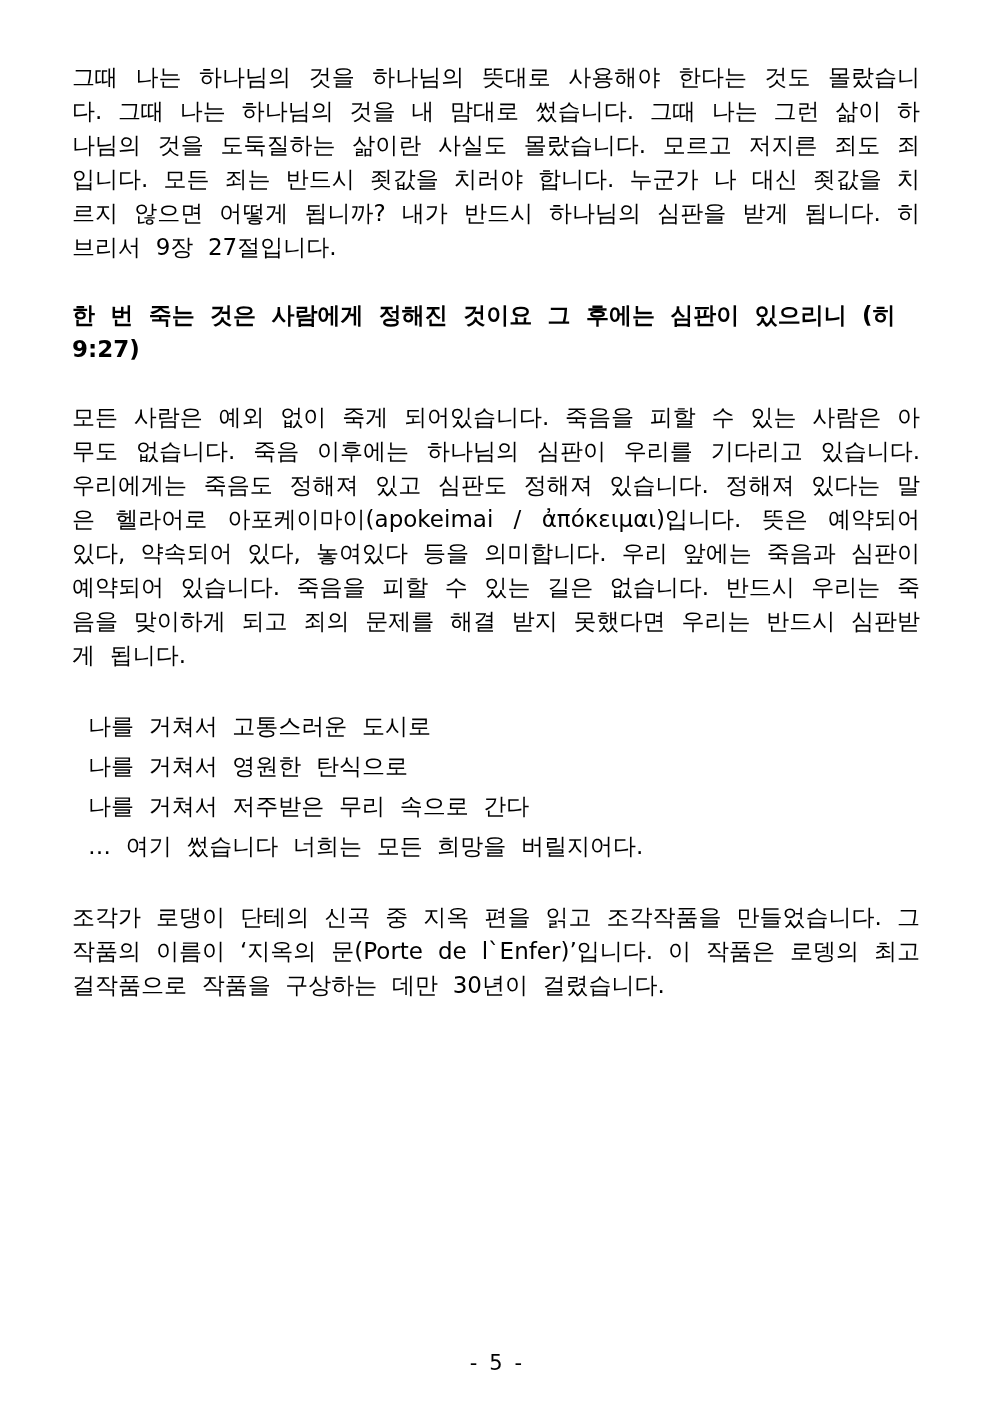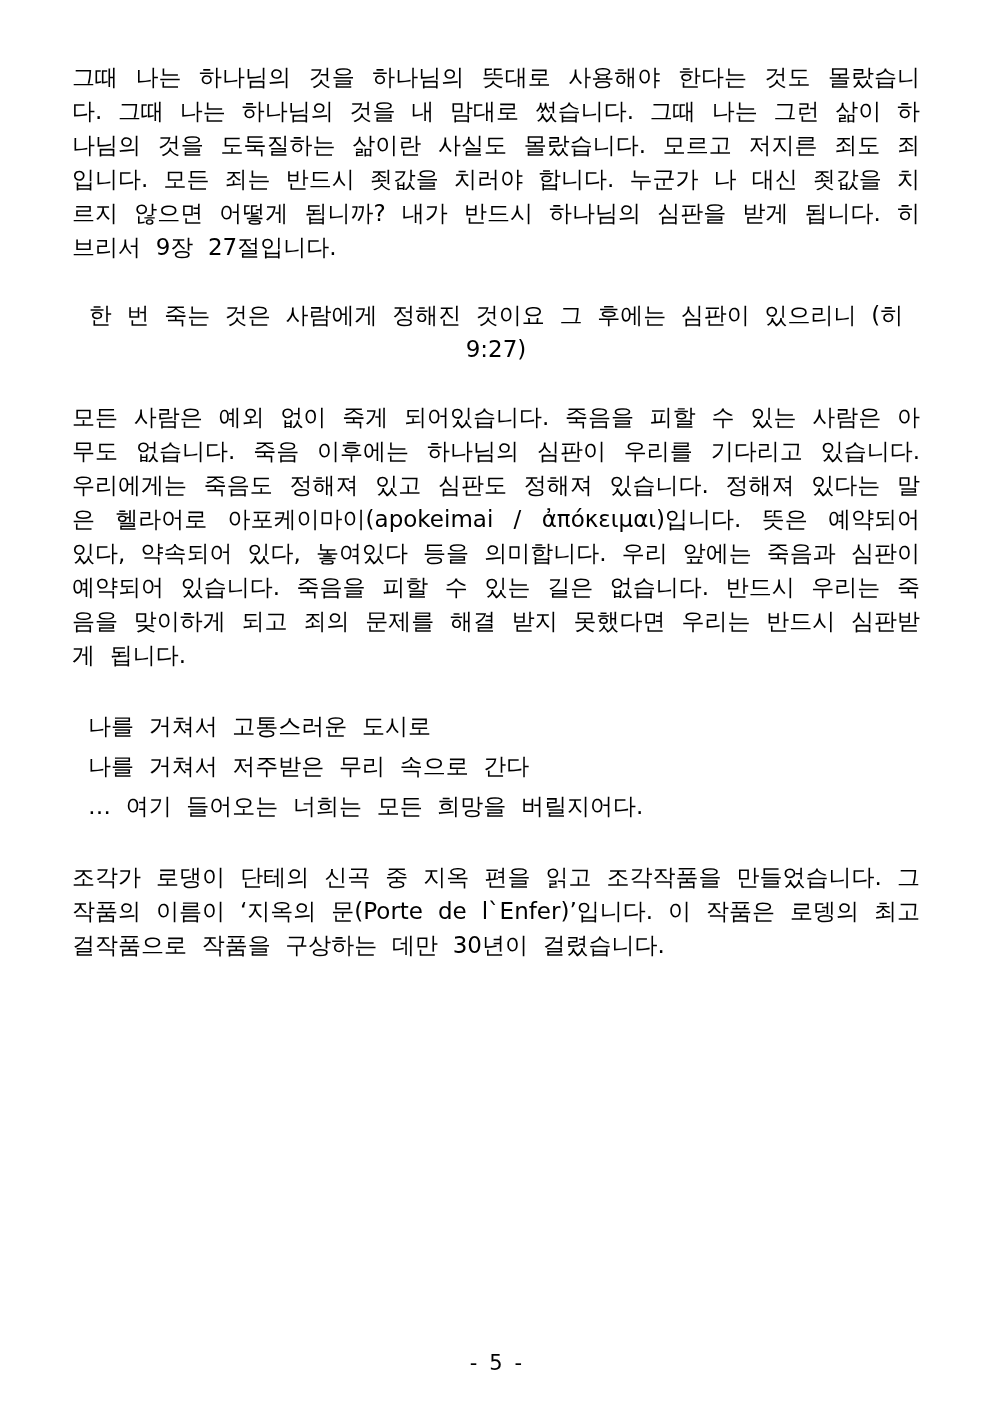--- a/index.html
+++ b/index.html
@@ -22,22 +22,22 @@
   .para {
     font-size: 23px;
     line-height: 34px;
     text-align: justify;
     word-spacing: 0.32em;
     letter-spacing: 0px;
     margin: 0 0 34px 0;
     white-space: normal;
   }
   .para.heading {
-    font-weight: normal;
-    text-align: center;
+    font-weight: bold;
+    text-align: left;
   }
   .verse {
     margin: 0 0 34px 16px;
   }
   .verse .verse-line {
     font-size: 23px;
     line-height: 40px;
     text-align: left;
     word-spacing: 0.32em;
   }
@@ -59,22 +59,23 @@
 
   <p class="para">그때 나는 하나님의 것을 하나님의 뜻대로 사용해야 한다는 것도 몰랐습니다. 그때 나는 하나님의 것을 내 맘대로 썼습니다. 그때 나는 그런 삶이 하나님의 것을 도둑질하는 삶이란 사실도 몰랐습니다. 모르고 저지른 죄도 죄입니다. 모든 죄는 반드시 죗값을 치러야 합니다. 누군가 나 대신 죗값을 치르지 않으면 어떻게 됩니까? 내가 반드시 하나님의 심판을 받게 됩니다. 히브리서 9장 27절입니다.</p>
 
   <p class="para heading">한 번 죽는 것은 사람에게 정해진 것이요 그 후에는 심판이 있으리니 (히 9:27)</p>
 
   <p class="para">모든 사람은 예외 없이 죽게 되어있습니다. 죽음을 피할 수 있는 사람은 아무도 없습니다. 죽음 이후에는 하나님의 심판이 우리를 기다리고 있습니다. 우리에게는 죽음도 정해져 있고 심판도 정해져 있습니다. 정해져 있다는 말은 헬라어로 아포케이마이(apokeimai / ἀπόκειμαι)입니다. 뜻은 예약되어 있다, 약속되어 있다, 놓여있다 등을 의미합니다. 우리 앞에는 죽음과 심판이 예약되어 있습니다. 죽음을 피할 수 있는 길은 없습니다. 반드시 우리는 죽음을 맞이하게 되고 죄의 문제를 해결 받지 못했다면 우리는 반드시 심판받게 됩니다.</p>
 
 
   <div class="verse">
     <div class="verse-line">나를 거쳐서 고통스러운 도시로</div>
+    <div class="verse-line">나를 거쳐서 영원한 탄식으로</div>
     <div class="verse-line">나를 거쳐서 저주받은 무리 속으로 간다</div>
-    <div class="verse-line">… 여기 들어오는 너희는 모든 희망을 버릴지어다.</div>
+    <div class="verse-line">… 여기 썼습니다 너희는 모든 희망을 버릴지어다.</div>
   </div>
 
 
   <p class="para">조각가 로댕이 단테의 신곡 중 지옥 편을 읽고 조각작품을 만들었습니다. 그 작품의 이름이 ‘지옥의 문(Porte de l`Enfer)’입니다. 이 작품은 로뎅의 최고 걸작품으로 작품을 구상하는 데만 30년이 걸렸습니다.</p>
 
   <div class="page-footer">- 5 -</div>
 
 </div>
 
 </body></html>

